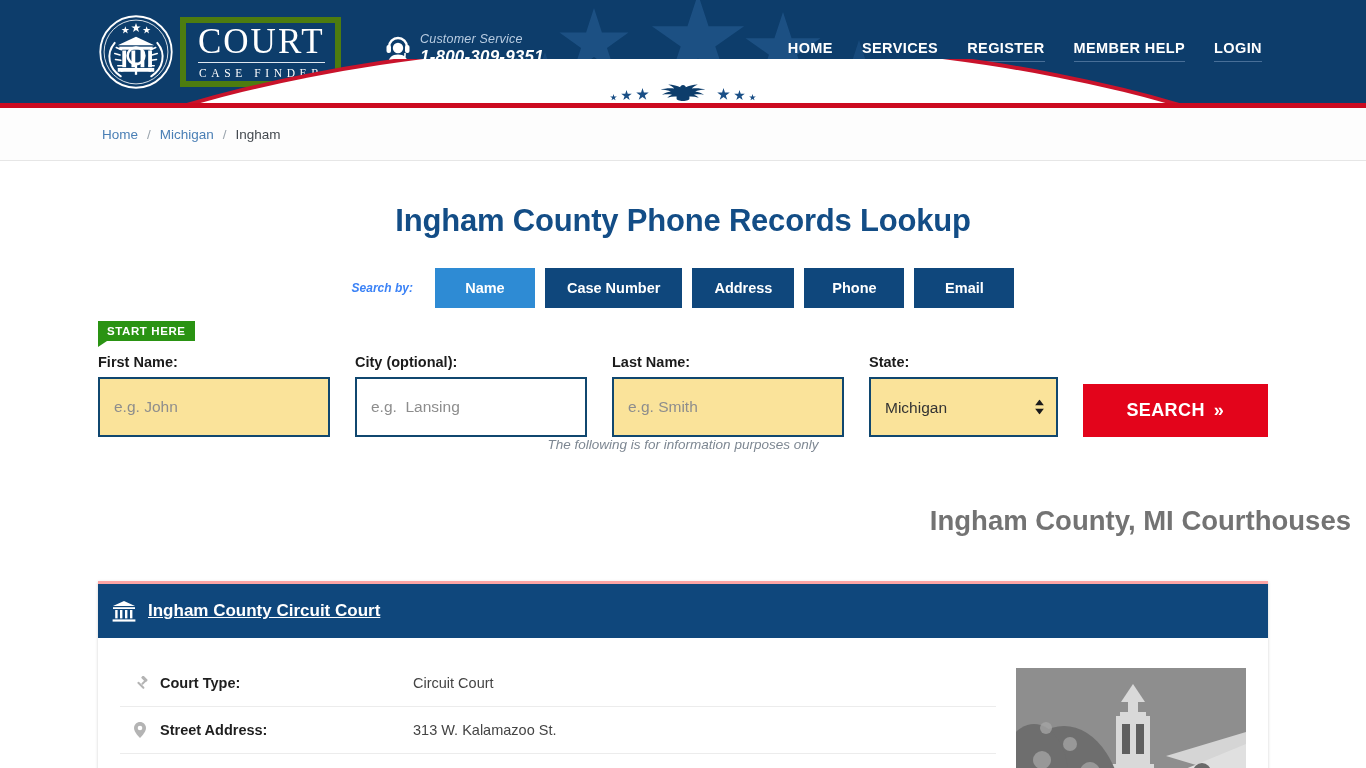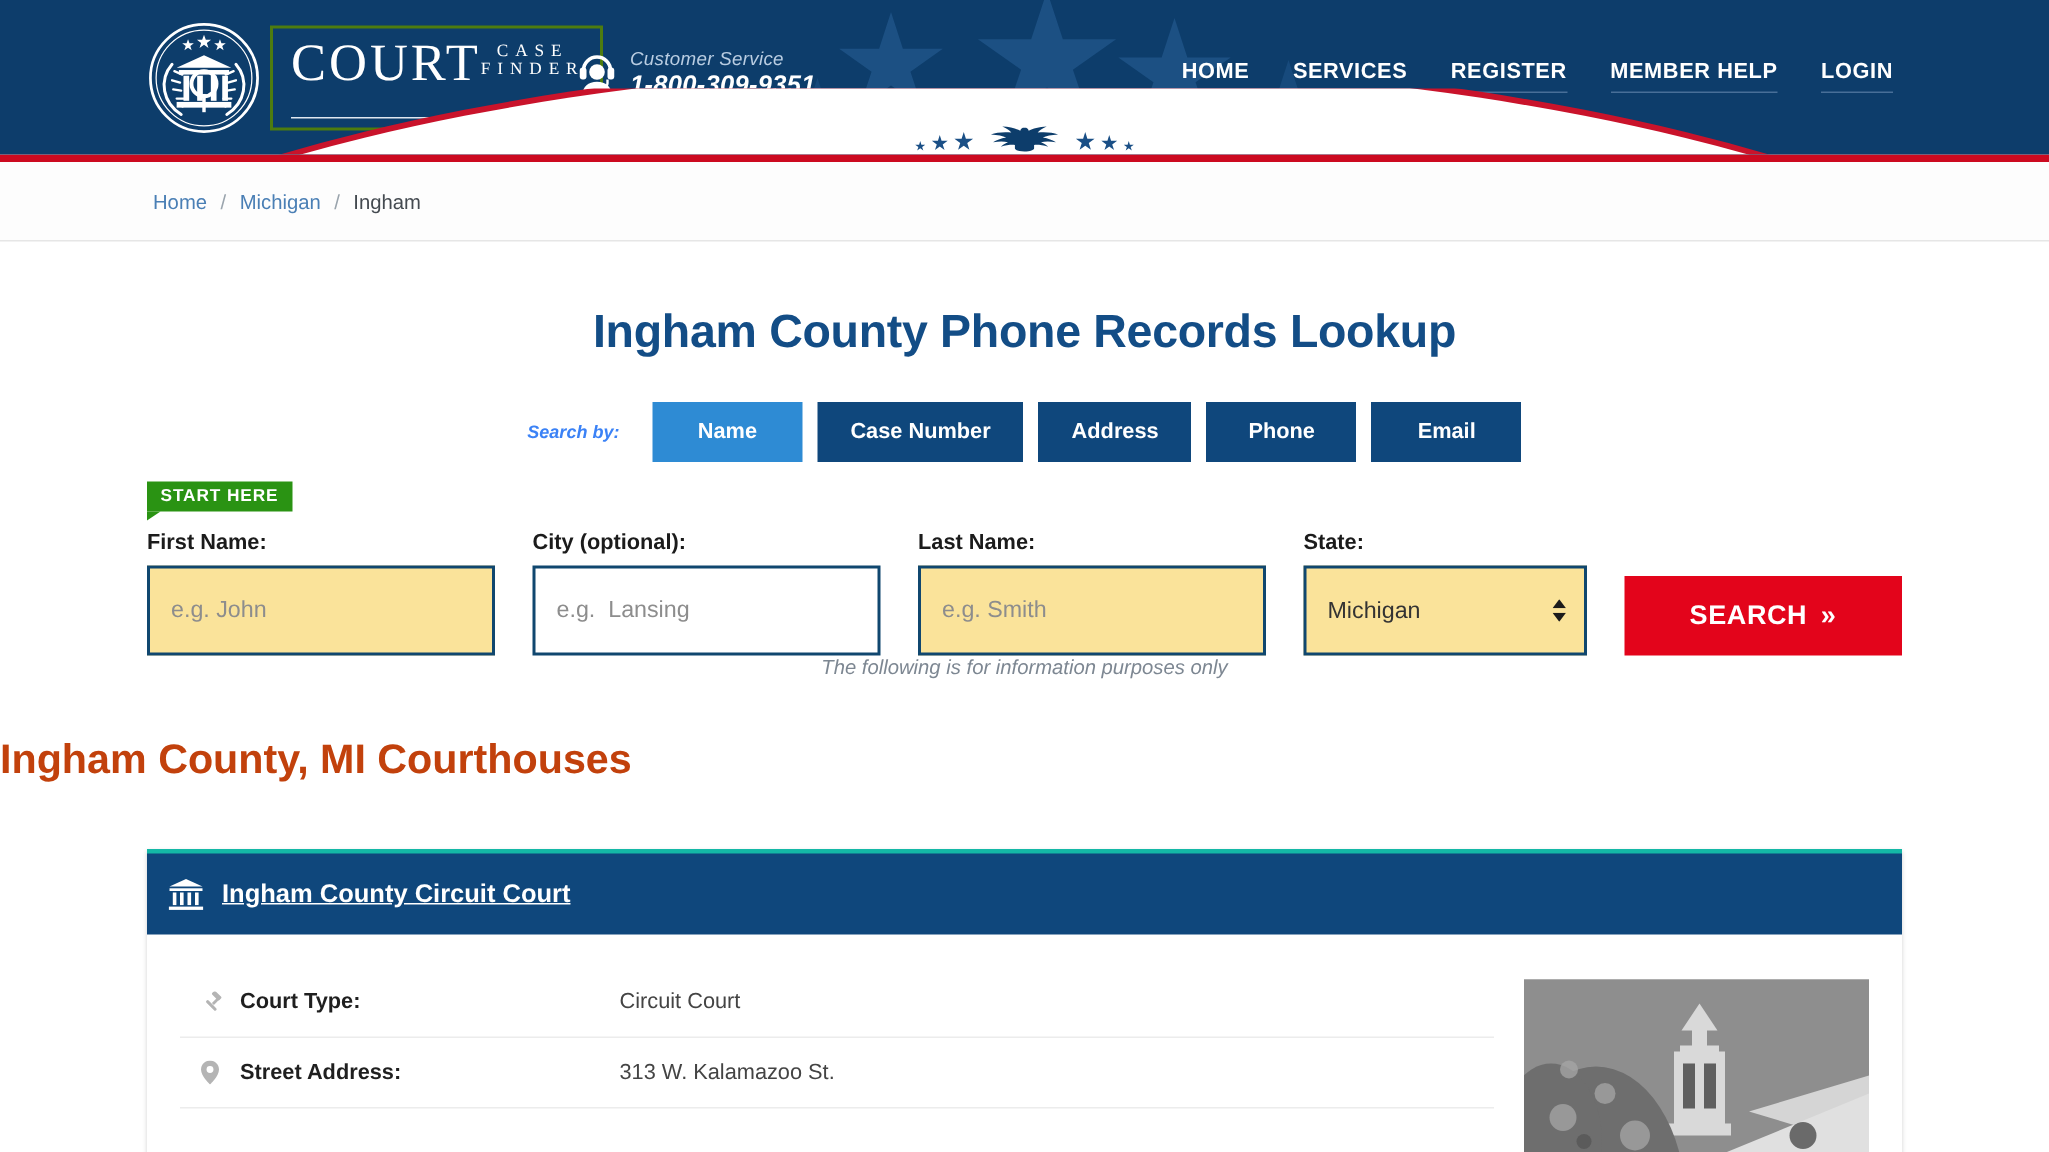--- a/index.html
+++ b/index.html
@@ -64,24 +64,24 @@
   .ms-c { width: 13px; height: 13px; }
 
   .logo {
     position: absolute; left: 98px; top: 11px;
     width: 250px; height: 82px;
     display: flex; align-items: center;
   }
   .logo-seal { width: 76px; height: 76px; flex: 0 0 76px; }
   .logo-box {
     margin-left: 6px;
-    border: 2px solid #4d7c0f;
+    border: 6px solid #4d7c0f;
     padding: 5px 10px 6px 12px;
     height: 70px;
-    display: flex; flex-direction: row; justify-content: center;
+    display: flex; flex-direction: column; justify-content: center;
   }
   .logo-word {
     font-family: "Liberation Serif", serif;
     color: #ffffff;
     font-size: 35px;
     letter-spacing: 2px;
     line-height: 1;
     font-weight: 400;
     border-bottom: 1px solid #dfe7f0;
     padding-bottom: 3px;
@@ -233,36 +233,36 @@
   }
 
   .note {
     text-align: center;
     color: #7d8792;
     font-style: italic;
     font-size: 13.5px;
   }
 
   h2.section-title {
-    text-align: left;
-    color: #c2410c;
+    text-align: right;
+    color: #737373;
     font-size: 27.5px;
     font-weight: bold;
-    margin: 0;
+    margin: 15px;
     padding-top: 38px;
   }
 
   .card {
     width: 1170px; margin: 44px auto 0;
     background: #ffffff;
     box-shadow: 0 1px 3px rgba(0,0,0,.18);
   }
   .card-head {
     background: #0f477c;
-    border-top: 3px solid #14b8a6;
+    border-top: 3px solid #fca5a5;
     height: 57px;
     display: flex; align-items: center;
     padding-left: 14px;
     gap: 12px;
     width: 1170px;
   }
   .card-head .court-link {
     color: #ffffff;
     font-size: 17px; font-weight: bold;
     text-decoration: underline;

